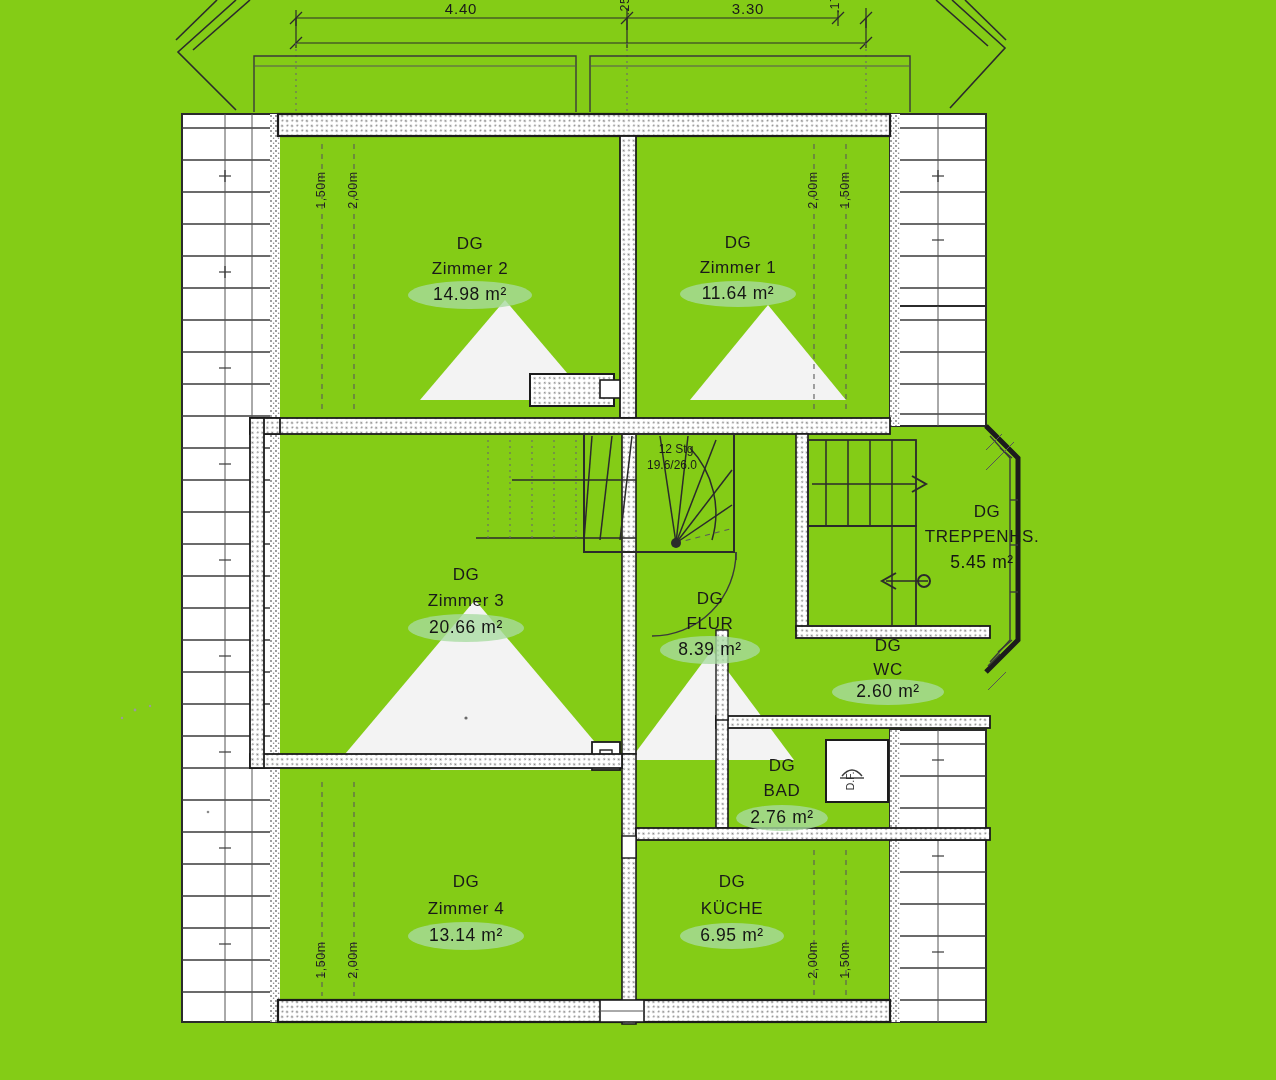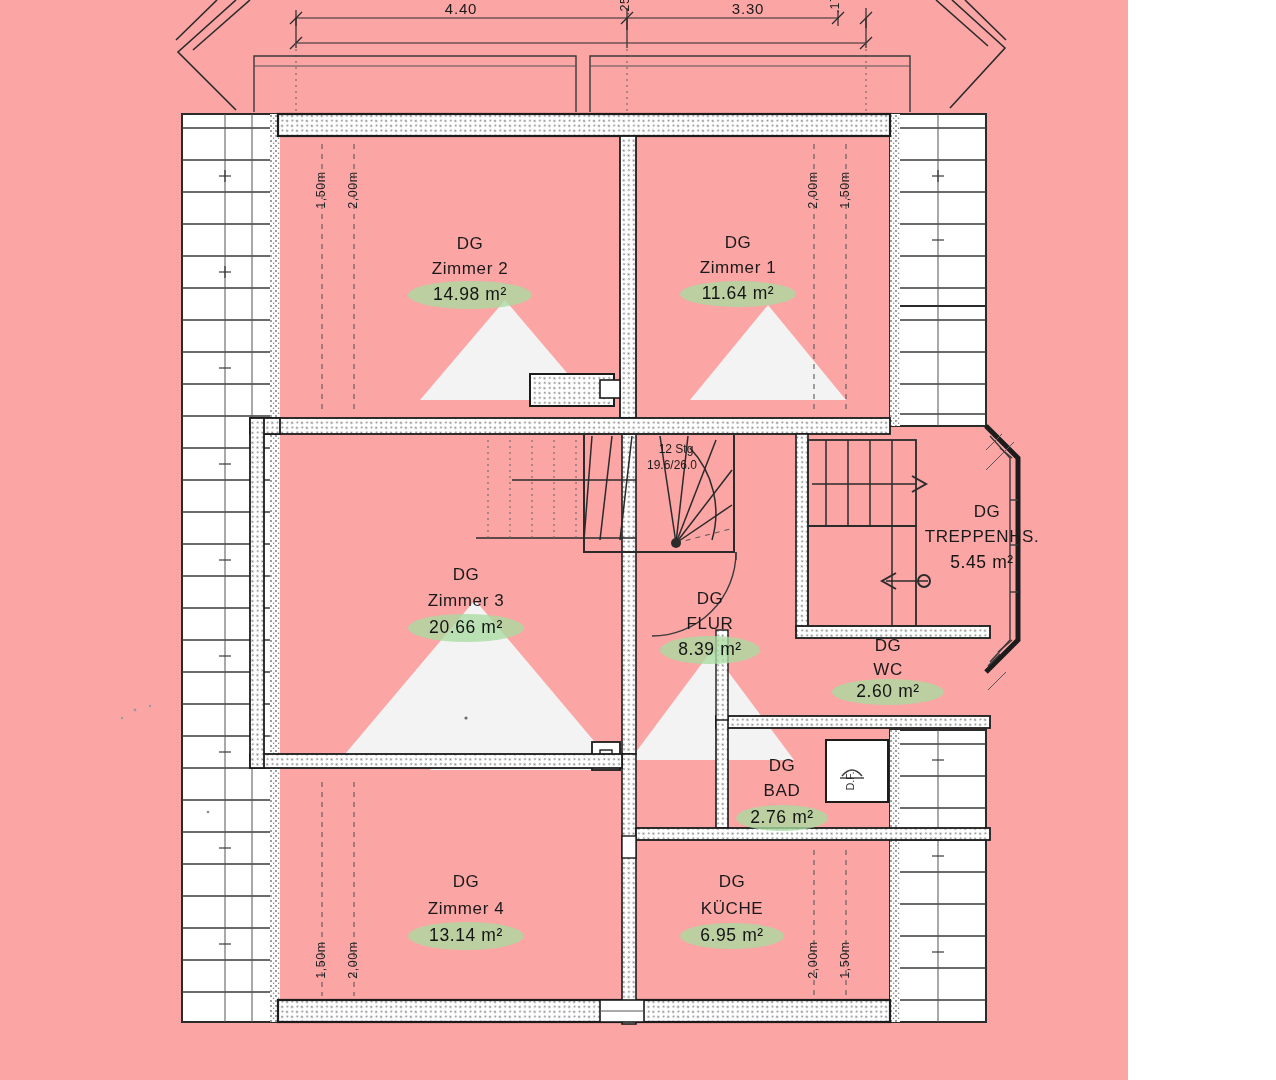--- a/index.html
+++ b/index.html
@@ -6,23 +6,23 @@
   html, body {
     margin: 0;
     padding: 0;
     background: #ffffff;
   }
   body {
     font-family: "Liberation Sans", sans-serif;
   }
   #plan-root {
     position: relative;
-    width: 1128px;
+    width: 1276px;
     height: 1080px;
-    background: #fca5a5;
+    background: #84cc16;
     overflow: hidden;
   }
   svg.plan-canvas {
     position: absolute;
     left: 0;
     top: 0;
     width: 1276px;
     height: 1080px;
   }
   

